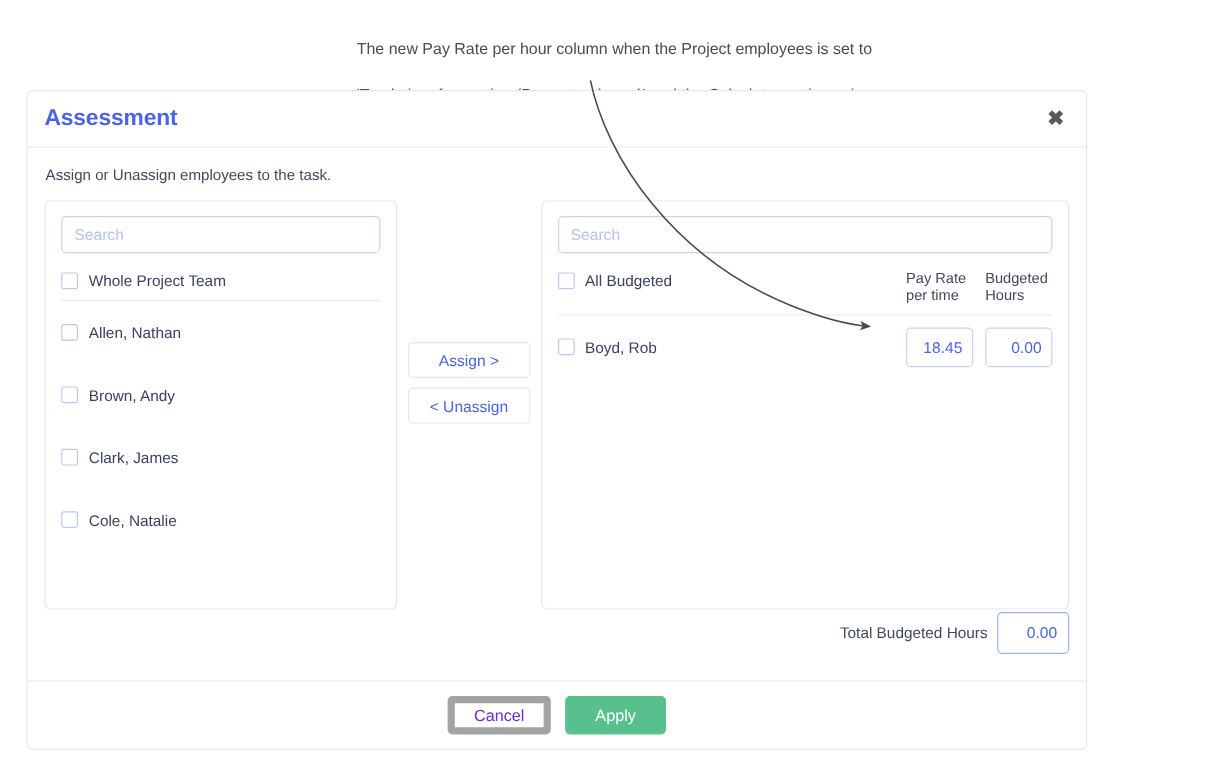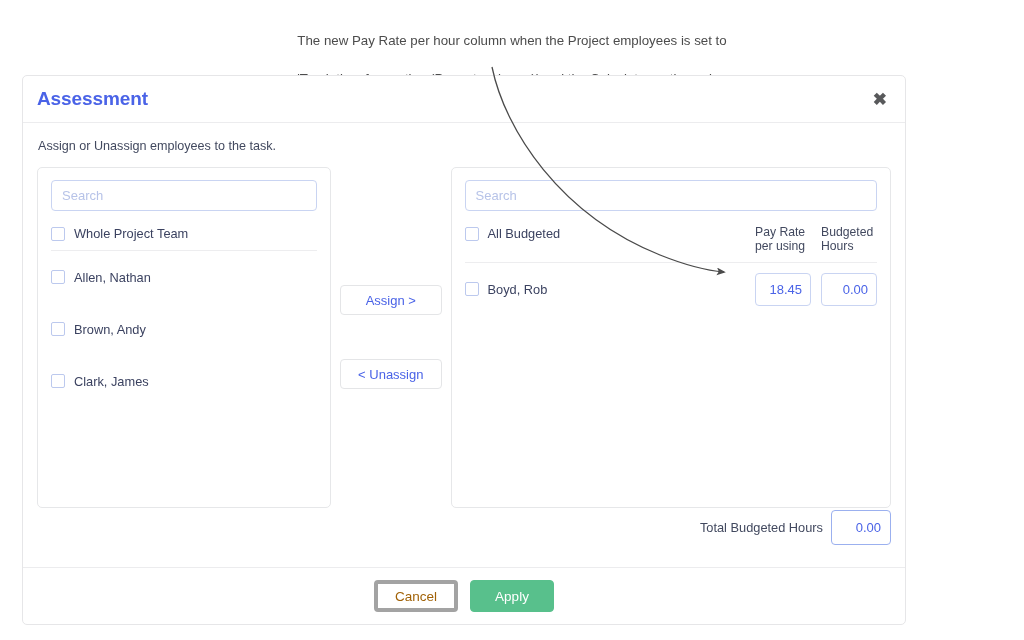--- a/index.html
+++ b/index.html
@@ -117,21 +117,20 @@
 
   .mid-actions {
     width: 120px;
     height: 341px;
     display: flex;
     flex-direction: column;
     justify-content: flex-start;
     align-items: center;
     padding-top: 118px;
     box-sizing: border-box;
-    gap: 36px;
   }
   .mid-btn {
     width: 102px;
     height: 30px;
     box-sizing: border-box;
     background: #ffffff;
     border: 1px solid #e4e5e7;
     border-radius: 4px;
     color: #4a63e7;
     font-size: 13px;
@@ -271,22 +270,22 @@
     min-width: 84px;
     box-sizing: border-box;
     border-radius: 4px;
     font-size: 13.5px;
     font-family: "Liberation Sans", sans-serif;
     cursor: pointer;
     padding: 0 16px;
   }
   .btn-cancel {
     background: #ffffff;
-    border: 4px solid #a3a3a3;
-    color: #a16207;
+    border: 6px solid #a3a3a3;
+    color: #6d28d9;
   }
   .btn-apply {
     background: #58c08c;
     border: 1px solid #58c08c;
     color: #ffffff;
   }
 </style>
 </head>
 <body>
 
@@ -338,39 +337,45 @@
             <span class="chk"></span>
             <span class="chk-label">Brown, Andy</span>
           </div>
         </div>
         <div class="list-row">
           <div class="list-row-left">
             <span class="chk"></span>
             <span class="chk-label">Clark, James</span>
           </div>
         </div>
+        <div class="list-row">
+          <div class="list-row-left">
+            <span class="chk"></span>
+            <span class="chk-label">Cole, Natalie</span>
+          </div>
+        </div>
       </div>
 
       <div class="mid-actions">
         <button class="mid-btn">Assign &gt;</button>
         <button class="mid-btn">&lt; Unassign</button>
       </div>
 
       <div class="panel panel-right">
         <input class="search-input" type="text" placeholder="Search" style="">
 
         <div class="list-head">
           <div class="list-head-left">
             <span class="chk"></span>
             <span class="chk-label">All Budgeted</span>
           </div>
           <div class="col-heads">
             <div class="col-head">
               <div>Pay Rate</div>
-              <div>per using</div>
+              <div>per time</div>
             </div>
             <div class="col-head">
               <div>Budgeted</div>
               <div>Hours</div>
             </div>
           </div>
         </div>
 
         <div class="list-row">
           <div class="list-row-left">

